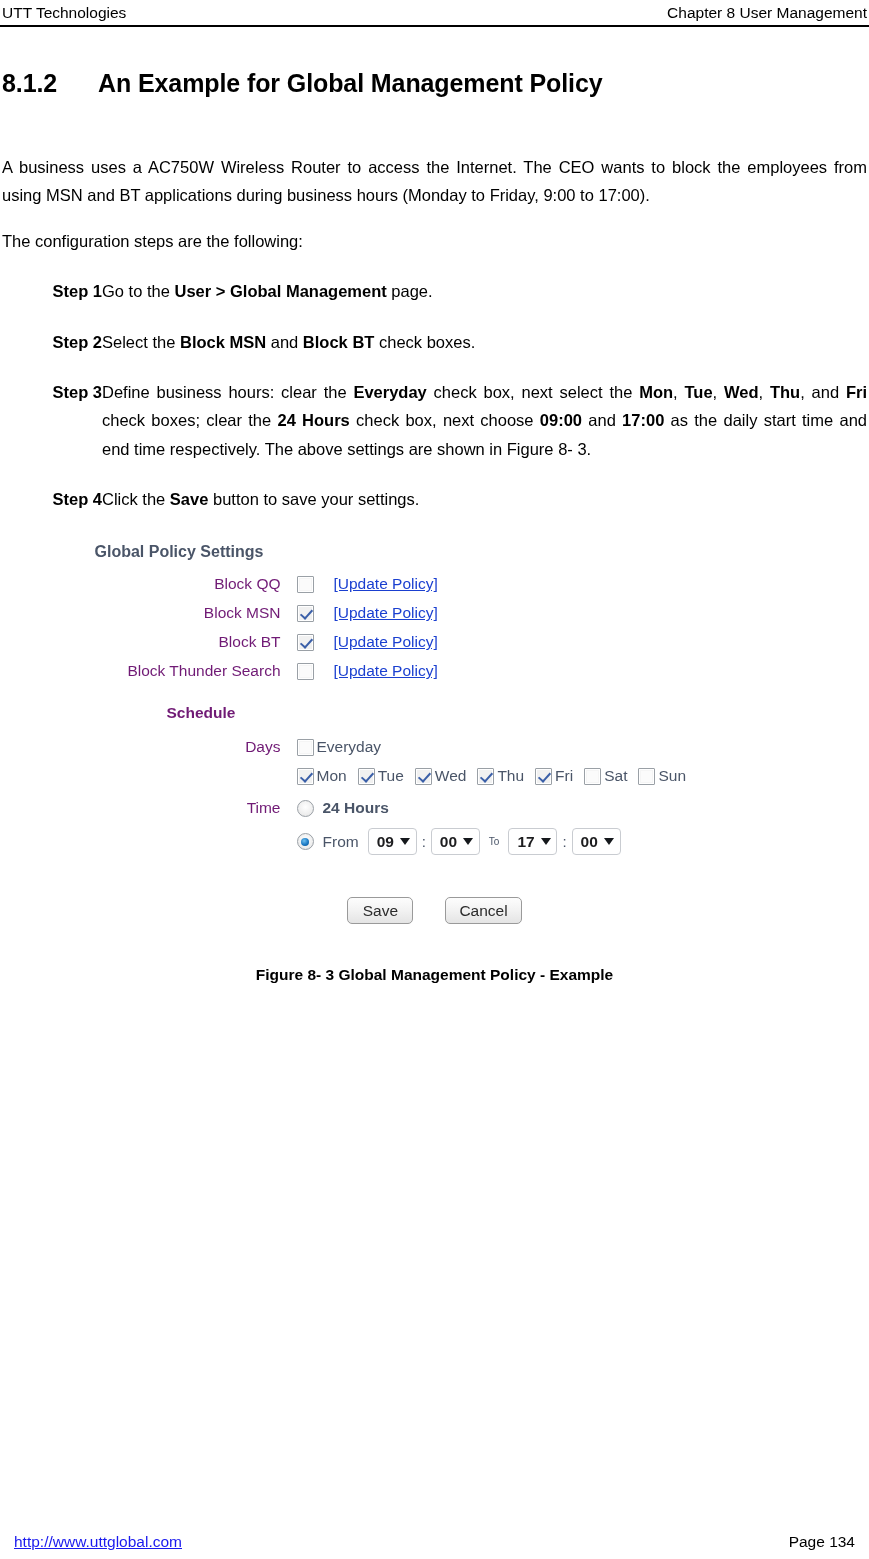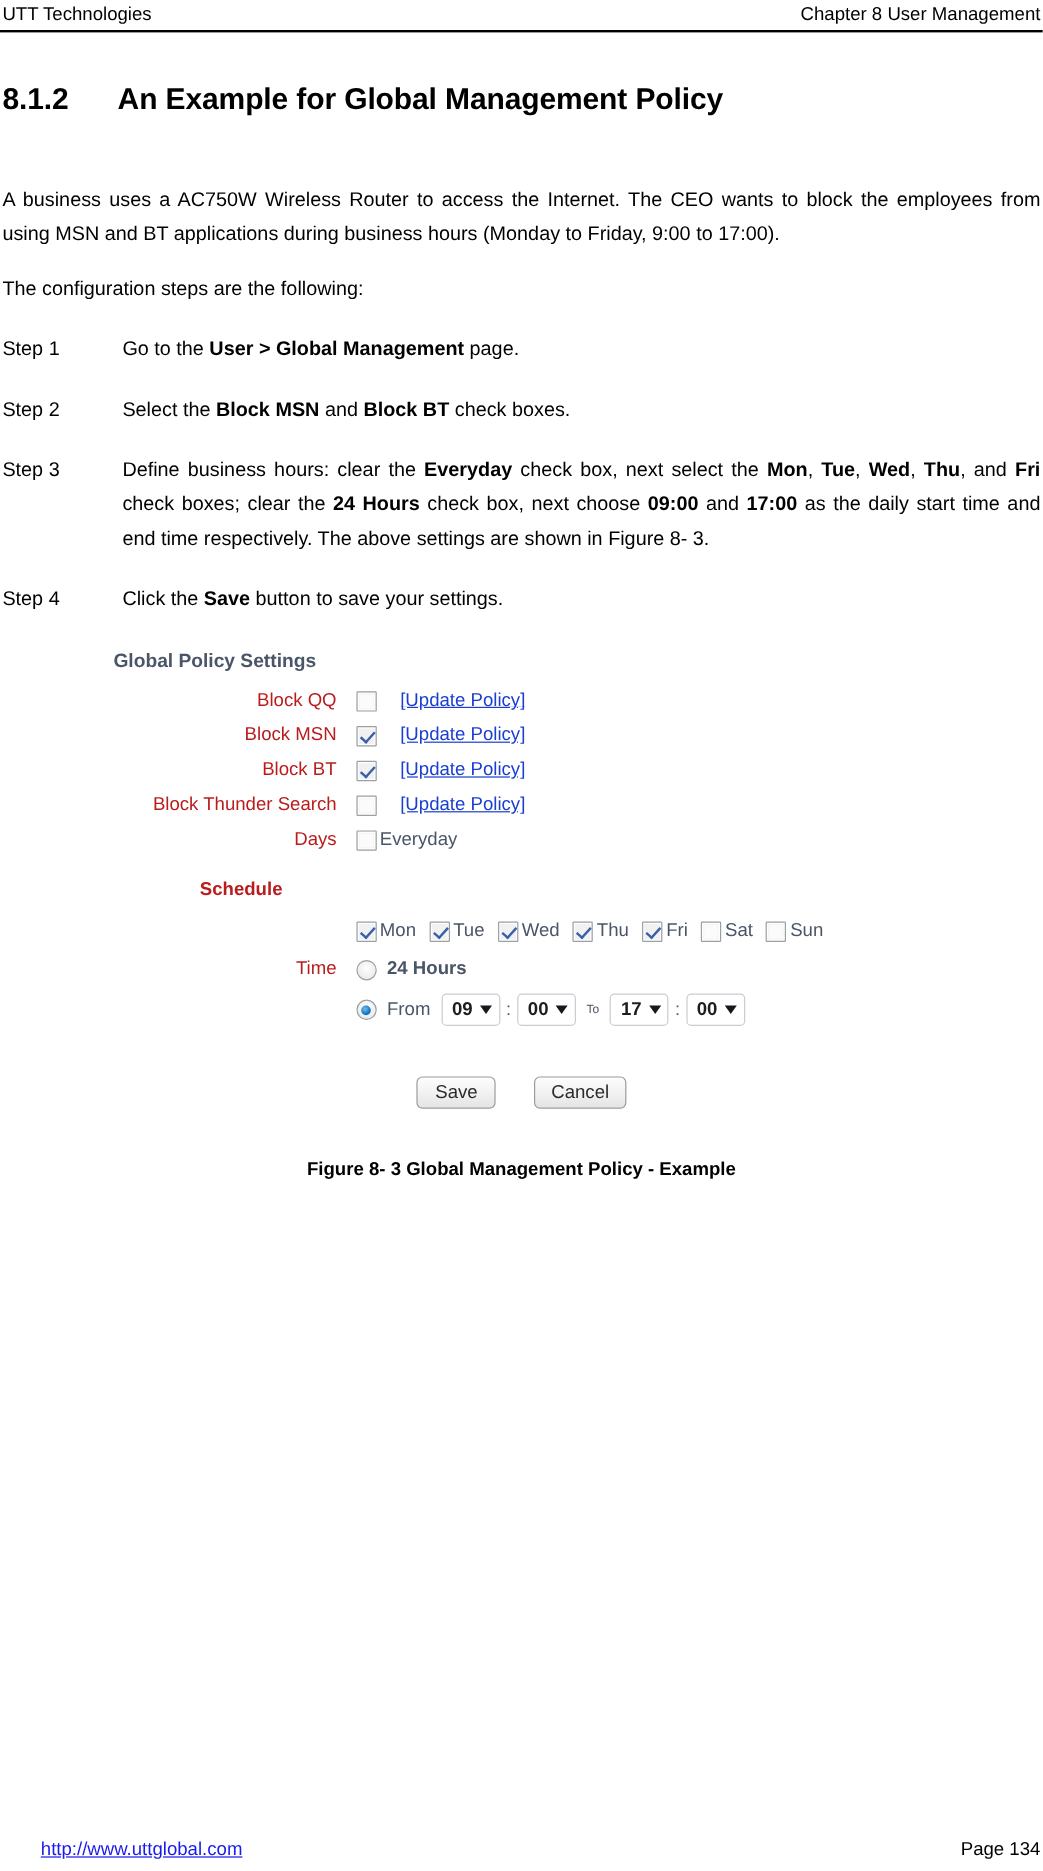--- a/index.html
+++ b/index.html
@@ -50,24 +50,25 @@
 
   
   .step {
     display: flex;
     align-items: flex-start;
     margin-top: 22px;
     font-size: 16.5px;
     line-height: 1.72;
   }
   .step-label {
-    font-weight: normal;
+    font-weight: bold;
     width: 100px;
     flex: 0 0 100px;
     white-space: nowrap;
+    text-align: right;
   }
   .step-body { flex: 1 1 auto; text-align: justify; }
   .step-body.nojust { text-align: left; }
   .step-body b { font-weight: bold; }
 
   
   .figure-wrap { margin-top: 30px; }
   .router-ui {
     width: 700px;
     margin: 0 auto;
@@ -85,21 +86,21 @@
   .ui-row {
     display: flex;
     align-items: center;
     margin-bottom: 11px;
   }
   .ui-label {
     width: 212px;
     flex: 0 0 212px;
     text-align: right;
     padding-right: 16px;
-    color: #b91c1c;
+    color: #701a75;
     font-size: 15.5px;
     white-space: nowrap;
   }
   .ui-label.bold { font-weight: bold; }
 
   
   .cb {
     width: 17px;
     height: 17px;
     flex: 0 0 17px;
@@ -227,23 +228,22 @@
   }
 
   
   .page-footer {
     position: absolute;
     left: 0; right: 0;
     bottom: 8px;
     display: flex;
     justify-content: space-between;
     align-items: baseline;
-    padding: 0 2px;
-    font-size: 15.5px;
-    margin-left: 32px;
+    padding: 0 14px;
+    font-size: 15.5px;
   }
   .page-footer a {
     color: #1a1aee;
     text-decoration: underline;
   }
   .page-footer .pagenum { color: #000; }
 </style>
 </head>
 <body>
 
@@ -303,30 +303,30 @@
         <span class="cb checked"></span>
         <span class="update-link">[Update Policy]</span>
       </div>
 
       <div class="ui-row">
         <div class="ui-label">Block Thunder Search</div>
         <span class="cb unchecked"></span>
         <span class="update-link">[Update Policy]</span>
       </div>
 
+      <div class="ui-row" style="margin-top:24px;margin-bottom:16px;">
+        <div class="ui-label bold" style="text-align:left;padding-left:82px;">Schedule</div>
+      </div>
+
       <div class="ui-row">
         <div class="ui-label">Days</div>
         <span class="cb-inline">
           <span class="cb unchecked"></span>
           <span class="txt">Everyday</span>
         </span>
-      </div>
-
-      <div class="ui-row" style="margin-top:24px;margin-bottom:16px;">
-        <div class="ui-label bold" style="text-align:left;padding-left:82px;">Schedule</div>
       </div>
 
       <div class="ui-row" style="margin-bottom:14px;">
         <div class="ui-label"></div>
         <span class="cb-inline">
           <span class="cb checked"></span>
           <span class="txt">Mon</span>
         </span>
         <span class="cb-inline">
           <span class="cb checked"></span>

